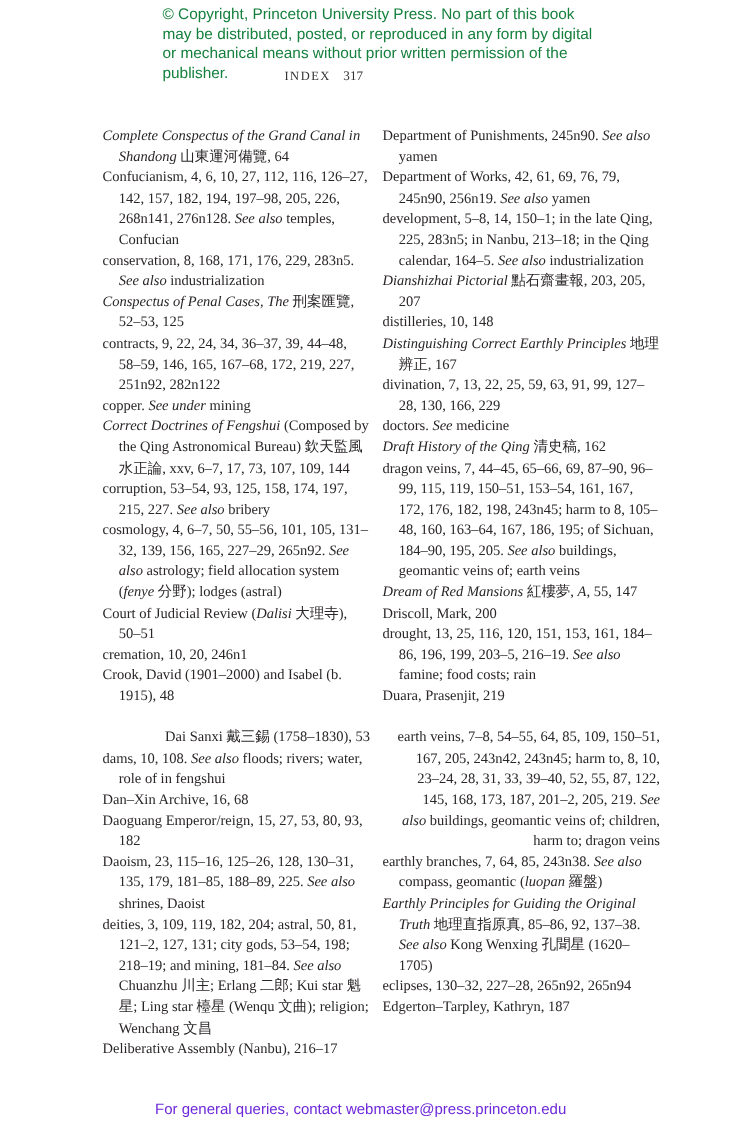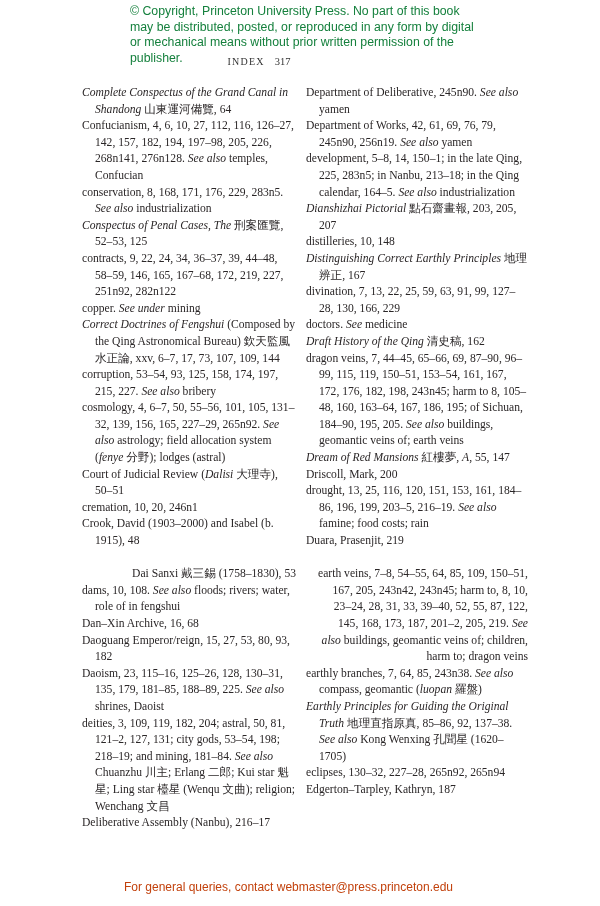--- a/index.html
+++ b/index.html
@@ -7,31 +7,31 @@
     .copyright {
       position: absolute; left: 130px; top: 4px; width: 345px;
       font-family: Liberation Sans, sans-serif; font-size: 12.3px; line-height: 15.5px; color: #15803d;
     }
     .running-head {
       position: absolute; left: 0; top: 56px; width: 518px; text-align: center;
       font-family: "Liberation Serif", serif; font-size: 10px; letter-spacing: 1.2px; color: #333;
     }
     .running-head .pg { margin-left: 10px; letter-spacing: 0; font-size: 10.5px; }
     .col {
-      position: absolute; top: 85px;
+      position: absolute; top: 101px;
       font-family: "Liberation Serif", serif; font-size: 11.6px; line-height: 16.6px; color: #2a2627;
     }
     .col.left { left: 82px; width: 214px; }
     .col.right { left: 306px; width: 222px; }
     .entry { padding-left: 13px; text-indent: -13px; margin: 0; }
     .entry.gap { margin-top: 16.6px; text-align: right; }
     .it { font-style: italic; }
     .footer {
       position: absolute; left: 0; top: 880px; width: 577px; text-align: center;
-      font-family: "Liberation Sans", sans-serif; font-size: 12px; color: #c2410c;
+      font-family: "Liberation Sans", sans-serif; font-size: 12px; color: #6d28d9;
     }
   </style>
 </head>
 <body>
 
 <div class="copyright">© Copyright, Princeton University Press. No part of this book may be distributed, posted, or reproduced in any form by digital or mechanical means without prior written permission of the publisher.</div>
 
 <div class="running-head">
   <span>INDEX</span><span class="pg">317</span>
 </div>
@@ -41,31 +41,31 @@
     <p class="entry"><span>Confucianism, 4, 6, 10, 27, 112, 116, 126–27, 142, 157, 182, 194, 197–98, 205, 226, 268n141, 276n128. </span><span class="it">See also</span><span> temples, Confucian</span></p>
     <p class="entry"><span>conservation, 8, 168, 171, 176, 229, 283n5. </span><span class="it">See also</span><span> industrialization</span></p>
     <p class="entry"><span class="it">Conspectus of Penal Cases, The</span><span> 刑案匯覽, 52–53, 125</span></p>
     <p class="entry"><span>contracts, 9, 22, 24, 34, 36–37, 39, 44–48, 58–59, 146, 165, 167–68, 172, 219, 227, 251n92, 282n122</span></p>
     <p class="entry"><span>copper. </span><span class="it">See under</span><span> mining</span></p>
     <p class="entry"><span class="it">Correct Doctrines of Fengshui</span><span> (Composed by the Qing Astronomical Bureau) 欽天監風水正論, xxv, 6–7, 17, 73, 107, 109, 144</span></p>
     <p class="entry"><span>corruption, 53–54, 93, 125, 158, 174, 197, 215, 227. </span><span class="it">See also</span><span> bribery</span></p>
     <p class="entry"><span>cosmology, 4, 6–7, 50, 55–56, 101, 105, 131–32, 139, 156, 165, 227–29, 265n92. </span><span class="it">See also</span><span> astrology; field allocation system (</span><span class="it">fenye</span><span> 分野); lodges (astral)</span></p>
     <p class="entry"><span>Court of Judicial Review (</span><span class="it">Dalisi</span><span> 大理寺), 50–51</span></p>
     <p class="entry"><span>cremation, 10, 20, 246n1</span></p>
-    <p class="entry"><span>Crook, David (1903–2000) and Isabel (b. 1915), 48</span></p>
+    <p class="entry"><span>Crook, David (1901–2000) and Isabel (b. 1915), 48</span></p>
     <p class="entry gap"><span>Dai Sanxi 戴三錫 (1758–1830), 53</span></p>
     <p class="entry"><span>dams, 10, 108. </span><span class="it">See also</span><span> floods; rivers; water, role of in fengshui</span></p>
     <p class="entry"><span>Dan–Xin Archive, 16, 68</span></p>
     <p class="entry"><span>Daoguang Emperor/reign, 15, 27, 53, 80, 93, 182</span></p>
     <p class="entry"><span>Daoism, 23, 115–16, 125–26, 128, 130–31, 135, 179, 181–85, 188–89, 225. </span><span class="it">See also</span><span> shrines, Daoist</span></p>
     <p class="entry"><span>deities, 3, 109, 119, 182, 204; astral, 50, 81, 121–2, 127, 131; city gods, 53–54, 198; 218–19; and mining, 181–84. </span><span class="it">See also</span><span> Chuanzhu 川主; Erlang 二郎; Kui star 魁星; Ling star 檯星 (Wenqu 文曲); religion; Wenchang 文昌</span></p>
     <p class="entry"><span>Deliberative Assembly (Nanbu), 216–17</span></p>
   </div>
 <div class="col right">
-    <p class="entry"><span>Department of Deliberative, 245n90. </span><span class="it">See also</span><span> yamen</span></p>
+    <p class="entry"><span>Department of Punishments, 245n90. </span><span class="it">See also</span><span> yamen</span></p>
     <p class="entry"><span>Department of Works, 42, 61, 69, 76, 79, 245n90, 256n19. </span><span class="it">See also</span><span> yamen</span></p>
     <p class="entry"><span>development, 5–8, 14, 150–1; in the late Qing, 225, 283n5; in Nanbu, 213–18; in the Qing calendar, 164–5. </span><span class="it">See also</span><span> industrialization</span></p>
     <p class="entry"><span class="it">Dianshizhai Pictorial</span><span> 點石齋畫報, 203, 205, 207</span></p>
     <p class="entry"><span>distilleries, 10, 148</span></p>
     <p class="entry"><span class="it">Distinguishing Correct Earthly Principles</span><span> 地理辨正, 167</span></p>
     <p class="entry"><span>divination, 7, 13, 22, 25, 59, 63, 91, 99, 127–28, 130, 166, 229</span></p>
     <p class="entry"><span>doctors. </span><span class="it">See</span><span> medicine</span></p>
     <p class="entry"><span class="it">Draft History of the Qing</span><span> 清史稿, 162</span></p>
     <p class="entry"><span>dragon veins, 7, 44–45, 65–66, 69, 87–90, 96–99, 115, 119, 150–51, 153–54, 161, 167, 172, 176, 182, 198, 243n45; harm to 8, 105–48, 160, 163–64, 167, 186, 195; of Sichuan, 184–90, 195, 205. </span><span class="it">See also</span><span> buildings, geomantic veins of; earth veins</span></p>
     <p class="entry"><span class="it">Dream of Red Mansions</span><span> 紅樓夢, </span><span class="it">A</span><span>, 55, 147</span></p>

